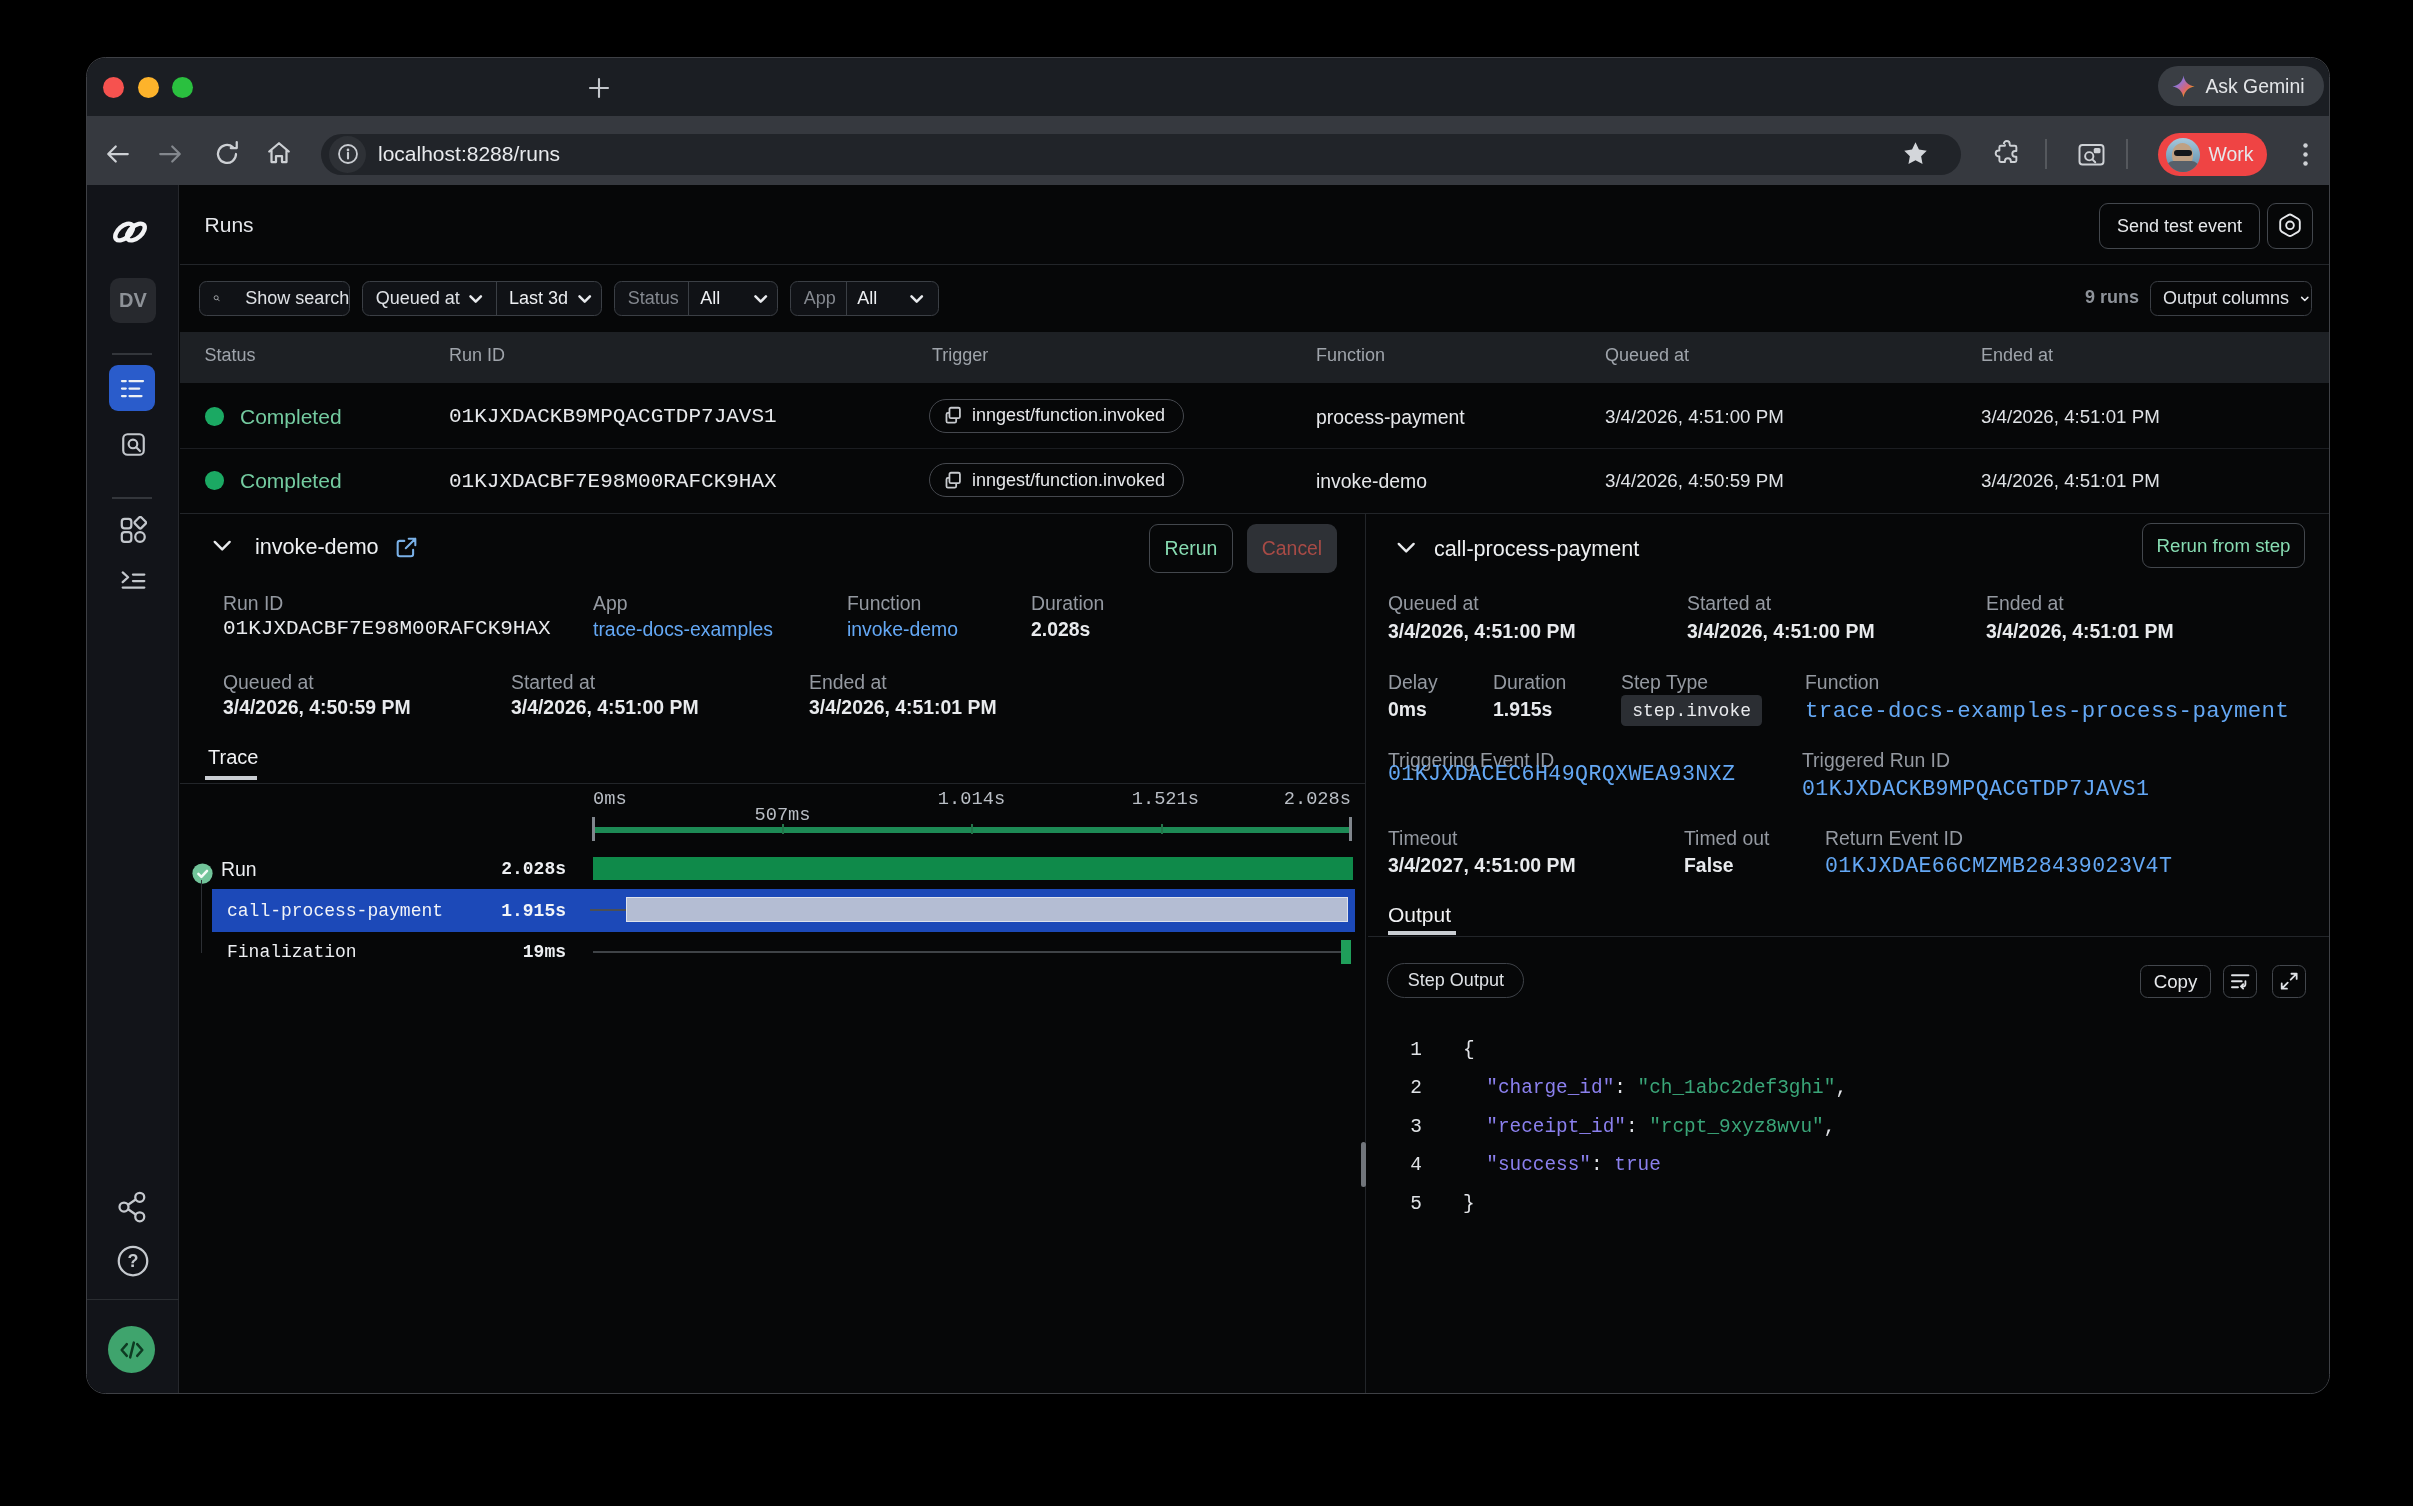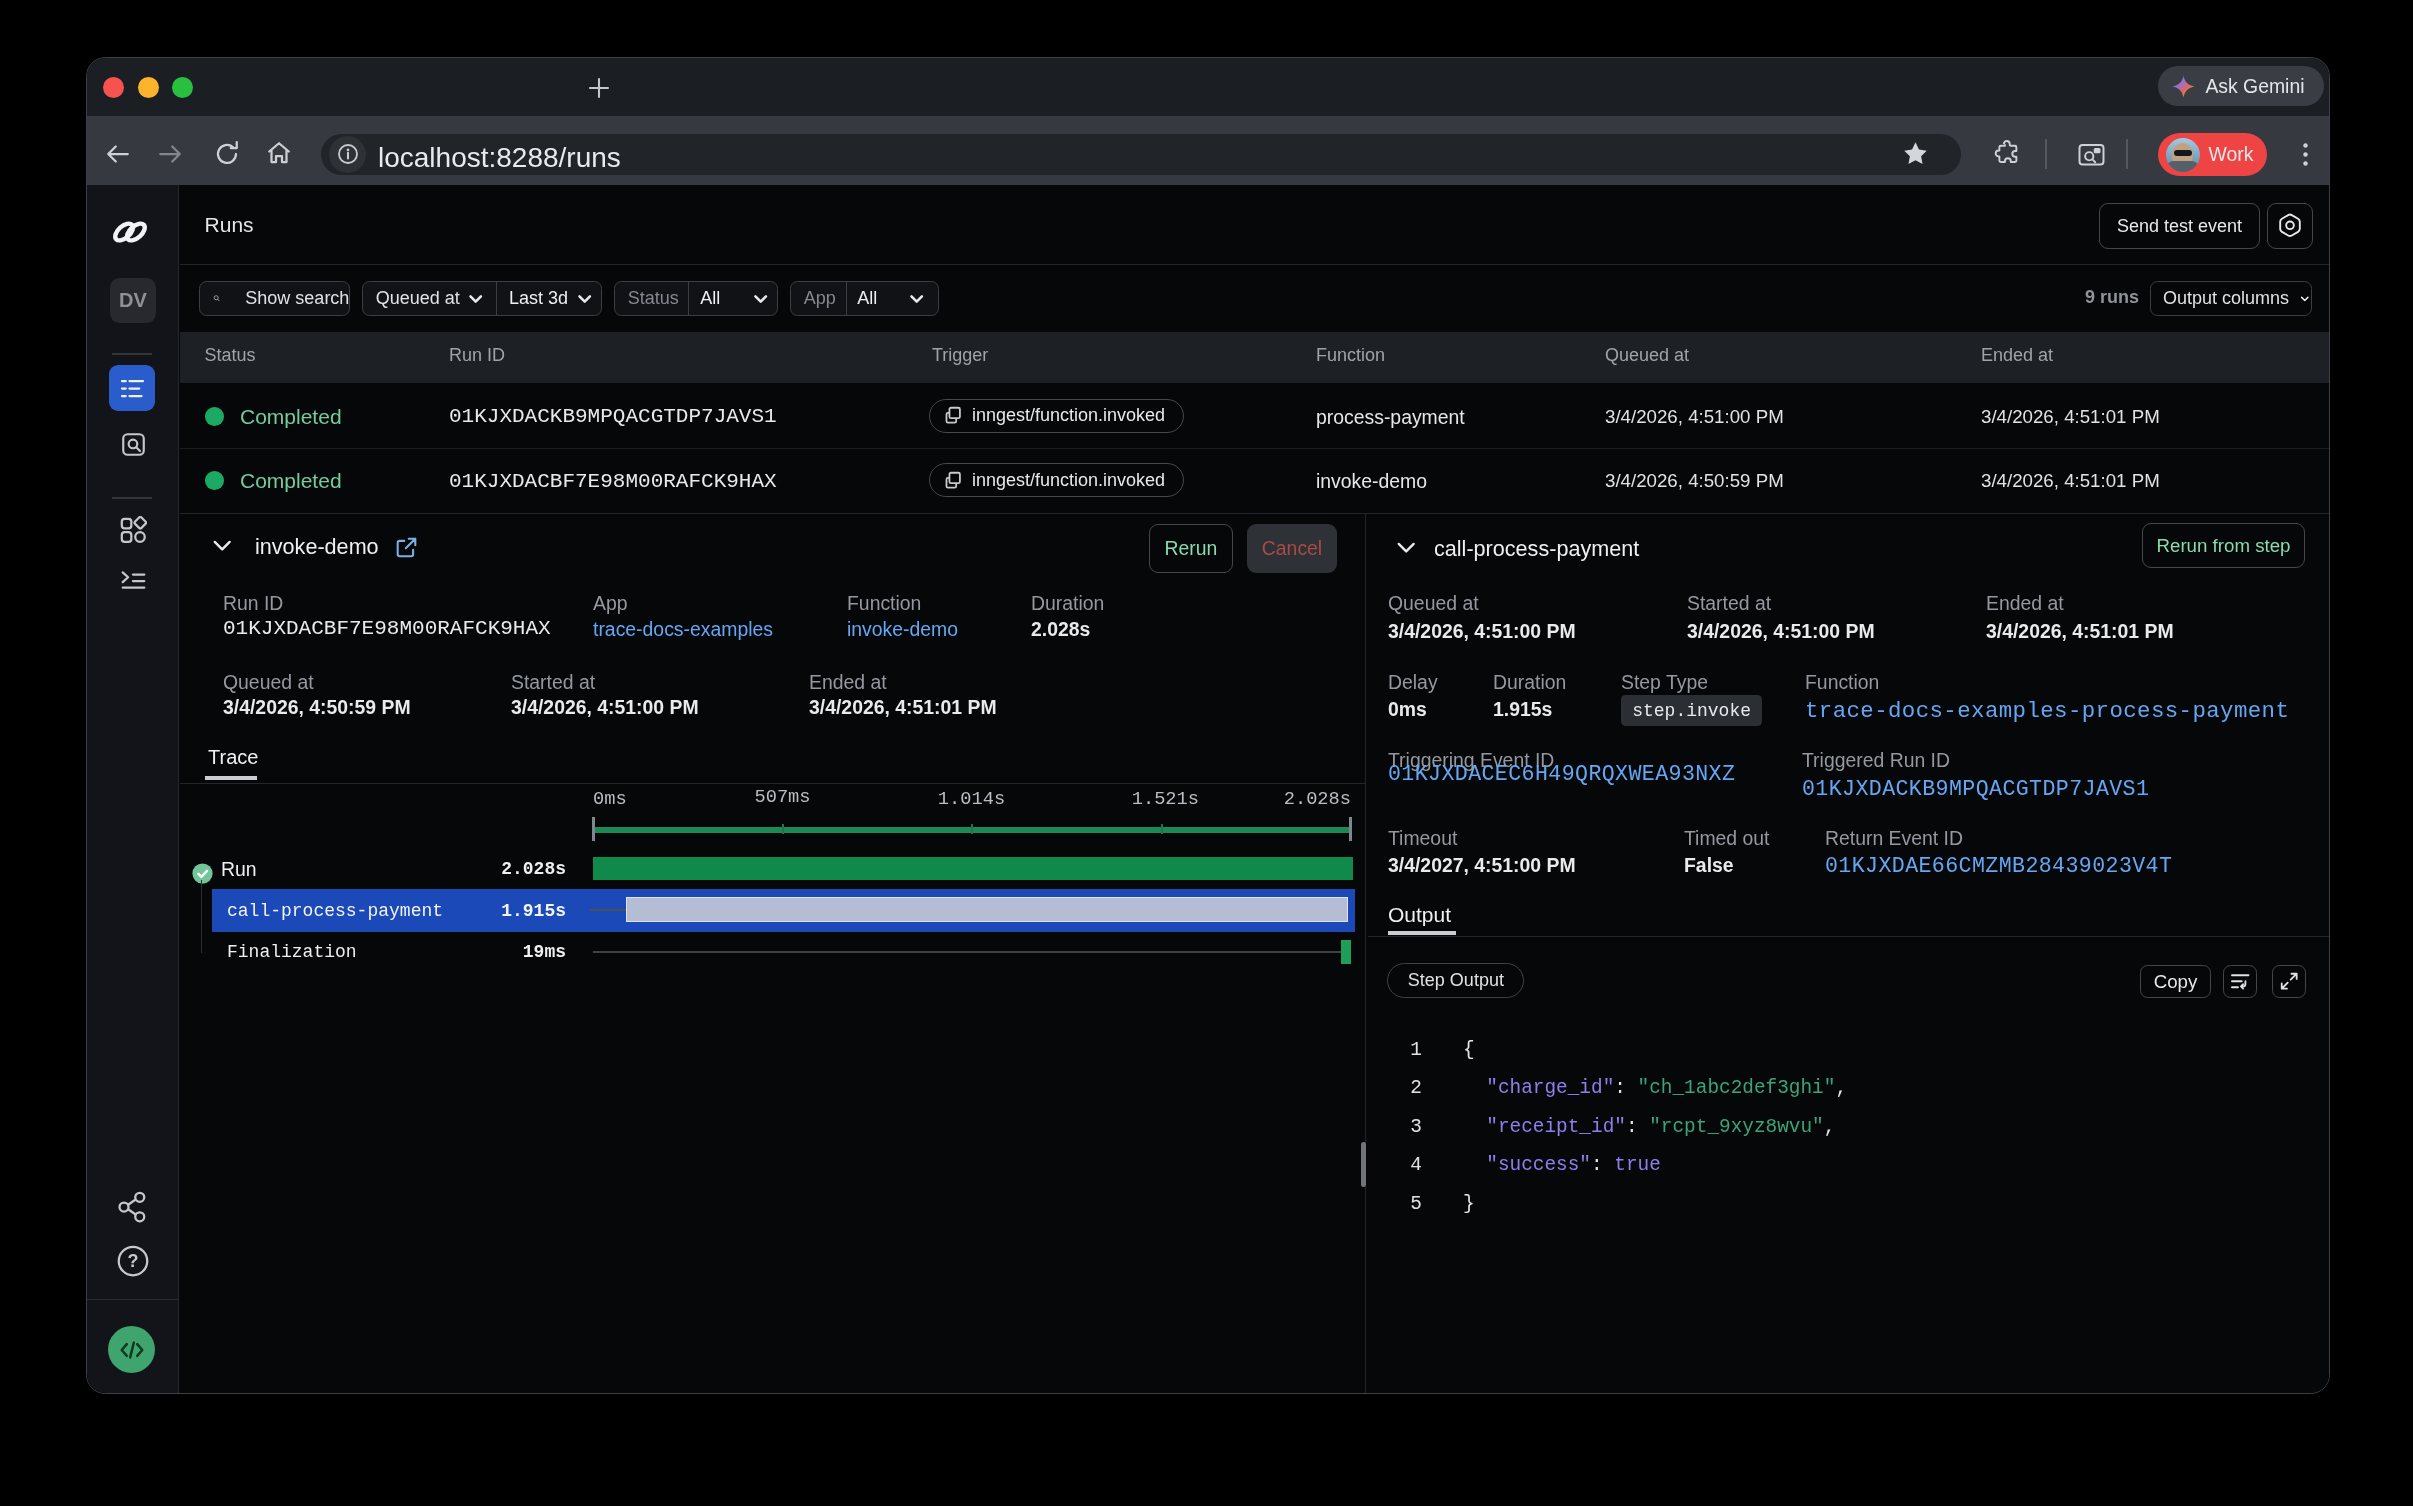--- a/index.html
+++ b/index.html
@@ -72,21 +72,21 @@
   <svg class="abs" style="left:177px;top:80px" width="30" height="30" viewBox="0 0 40 40">
     <path d="M7 18 L20 7 L33 18 M10 16 V32 H16 V24 H24 V32 H30 V16" stroke="#cdd0d4" stroke-width="3" fill="none" stroke-linecap="round" stroke-linejoin="round"></path>
   </svg>
   <div class="urlpill"></div>
   <div class="abs" style="left:242px;top:78px;width:37px;height:37px;border-radius:50%;background:#2e3136"></div>
   <svg class="abs" style="left:249px;top:84px" width="24" height="24" viewBox="0 0 32 32">
     <circle cx="16" cy="16" r="12" stroke="#c8cbd0" stroke-width="2.4" fill="none"></circle>
     <path d="M16 14.5 V22" stroke="#c8cbd0" stroke-width="2.8" stroke-linecap="round"></path>
     <circle cx="16" cy="10.5" r="1.8" fill="#c8cbd0"></circle>
   </svg>
-  <div class="abs" style="left:291px;top:84px;color:#e8eaed;font-size:28px">localhost:8288/runs</div>
+  <div class="abs" style="left:291px;top:84px;color:#e8eaed;font-size:21px">localhost:8288/runs</div>
   <svg class="abs" style="left:1815px;top:82px" width="27" height="27" viewBox="0 0 36 36">
     <path d="M18 3 L22.6 12.8 L33 14.2 L25.5 21.6 L27.4 32 L18 27 L8.6 32 L10.5 21.6 L3 14.2 L13.4 12.8 Z" fill="#d3d6da"></path>
   </svg>
   <svg class="abs" style="left:1905px;top:80px" width="31" height="31" viewBox="0 0 42 42">
     <path d="M16 8 a4 4 0 0 1 8 0 v1 a1.5 1.5 0 0 0 1.5 1.5 H31 a2 2 0 0 1 2 2 v5 h-1.5 a4 4 0 0 0 0 8 H33 v5 a2 2 0 0 1 -2 2 h-5.5 v-1 a4 4 0 0 0 -8 0 v1 H12 a2 2 0 0 1 -2 -2 v-5.5 h-1 a4 4 0 0 1 0 -8 h1 V12.5 a2 2 0 0 1 2 -2 h5.5 V8.5" stroke="#ced1d5" stroke-width="2.6" fill="none" stroke-linejoin="round"></path>
   </svg>
   <div class="sep" style="left:1958px"></div>
   <svg class="abs" style="left:1988px;top:81px" width="33" height="33" viewBox="0 0 44 44">
     <rect x="6" y="8" width="32" height="26" rx="4" stroke="#ced1d5" stroke-width="2.6" fill="none"></rect>
     <rect x="25" y="12" width="9" height="7" rx="2" fill="#ced1d5"></rect>
@@ -292,21 +292,21 @@
           <span class="lbl" style="left:43px;top:157px">Queued at</span>
           <span class="lbl" style="left:331px;top:157px">Started at</span>
           <span class="lbl" style="left:629px;top:157px">Ended at</span>
           <span class="val" style="left:43px;top:182px;font-weight:700">3/4/2026, 4:50:59 PM</span>
           <span class="val" style="left:331px;top:182px;font-weight:700">3/4/2026, 4:51:00 PM</span>
           <span class="val" style="left:629px;top:182px;font-weight:700">3/4/2026, 4:51:01 PM</span>
           <span class="abs" style="left:28px;top:232px;color:#f0f1f3;font-size:20px">Trace</span>
           <div class="abs" style="left:25px;top:262px;width:52px;height:3.7px;background:#c9cdd2"></div>
           <div class="abs" style="left:0;top:269px;width:1185px;height:0.7px;background:#222529"></div>
           <div class="abs mono" style="left:413px;top:274px;color:#b9bec5;font-size:18.7px">0ms</div>
-          <div class="abs mono" style="left:565px;top:272px;width:75px;text-align:center;color:#b9bec5;font-size:18.7px">507ms</div>
+          <div class="abs mono" style="left:565px;top:290px;width:75px;text-align:center;color:#b9bec5;font-size:18.7px">507ms</div>
           <div class="abs mono" style="left:754px;top:274px;width:75px;text-align:center;color:#b9bec5;font-size:18.7px">1.014s</div>
           <div class="abs mono" style="left:944px;top:274px;width:75px;text-align:right;color:#b9bec5;font-size:18.7px">1.521s</div>
           <div class="abs mono" style="left:1096px;top:274px;width:75px;text-align:right;color:#b9bec5;font-size:18.7px">2.028s</div>
           <div class="abs" style="left:413px;top:313px;width:758px;height:6px;background:#1d8a55"></div>
           <div class="abs" style="left:412px;top:303px;width:3px;height:24px;background:#80868d"></div>
           <div class="abs" style="left:1169px;top:303px;width:3px;height:24px;background:#80868d"></div>
           <div class="abs" style="left:602px;top:310px;width:2.2px;height:10.4px;background:#23744a"></div>
           <div class="abs" style="left:791px;top:310px;width:2.2px;height:10.4px;background:#23744a"></div>
           <div class="abs" style="left:981px;top:310px;width:2.2px;height:10.4px;background:#23744a"></div>
           <div class="abs" style="left:6px;top:343px;width:33px;height:33px">

